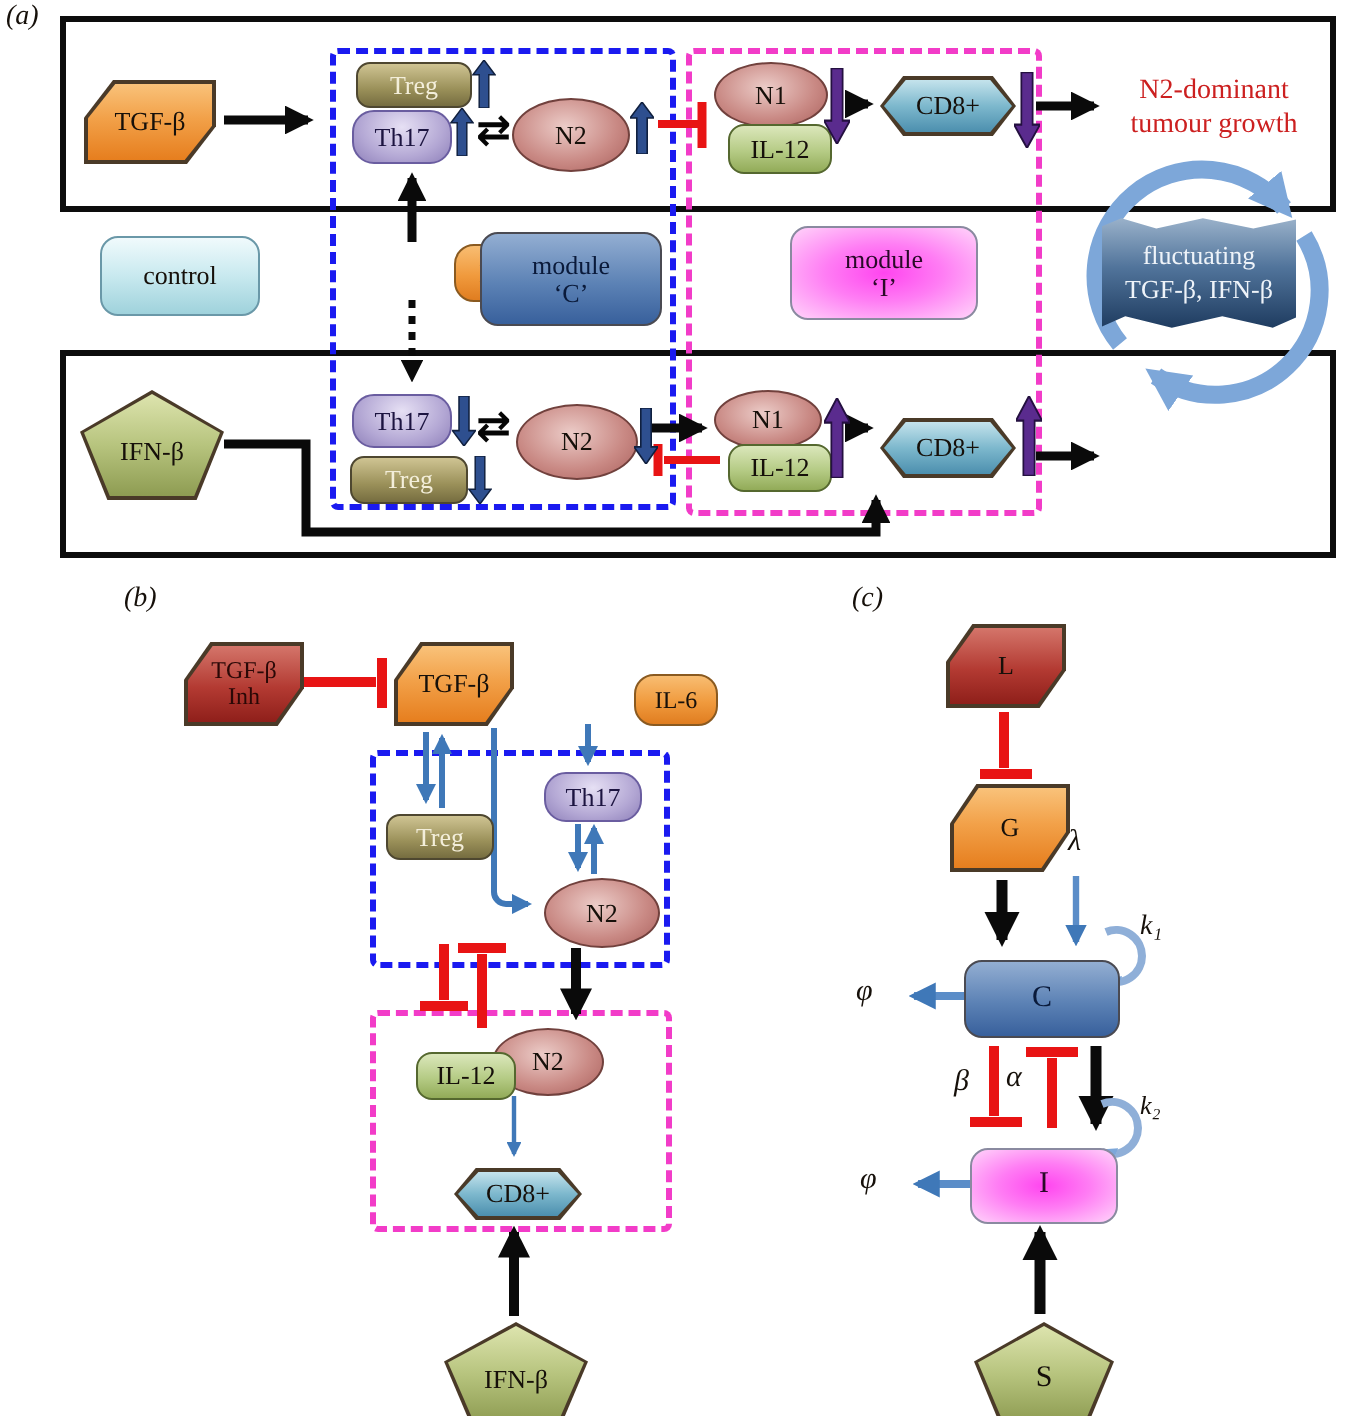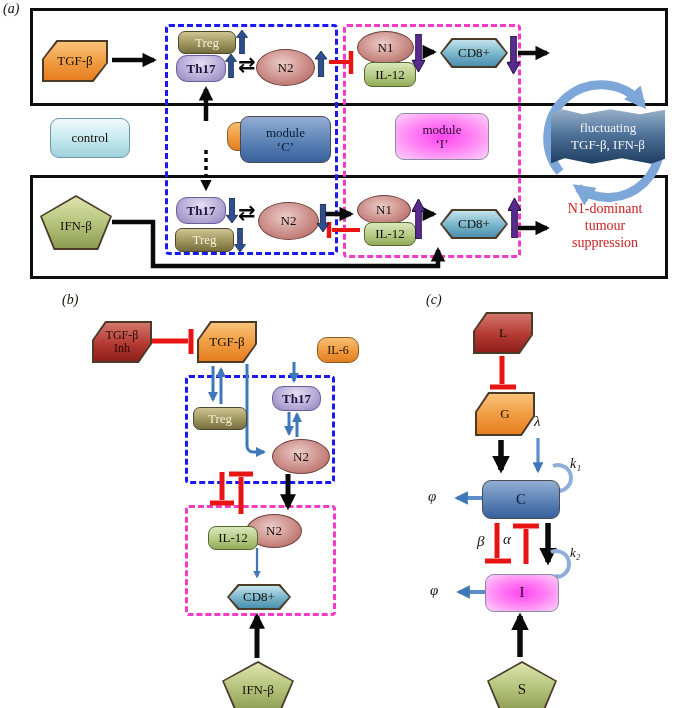--- a/index.html
+++ b/index.html
@@ -22,21 +22,21 @@
   .badge{--cp:polygon(22% 0%,100% 0%,100% 55%,78% 100%,0% 100%,0% 45%);}
   .pent{--cp:polygon(50% 0%,100% 38%,81% 100%,19% 100%,0% 38%);}
   .hex6{--cp:polygon(17% 0%,83% 0%,100% 50%,83% 100%,17% 100%,0% 50%);}
   .grad-orange{--grad:linear-gradient(180deg,#f9c27a,#f2a149 45%,#e67e1e);}
   .grad-darkred{--grad:linear-gradient(180deg,#d4756a,#b33a32 55%,#8f1f1a);}
   .grad-olive{--grad:linear-gradient(180deg,#dde4ae,#b7c47e 50%,#8e9c52);}
   .grad-cd8{--grad:linear-gradient(180deg,#c4e3ec,#7db8cd 50%,#4c8fae);}
   
   .rrect{border-radius:7px;border:1.5px solid #666;}
   .treg{background:linear-gradient(180deg,#cfc493,#9a9059 60%,#766d40);color:#f3eeda;border-color:#4e4730;}
-  .th17{background:radial-gradient(ellipse at 50% 30%,#e6e0f4,#b3a7d4 62%,#8f81ba);border-color:#6a5da0;border-radius:11px;color:#1c1440;font-weight:bold;}
+  .th17{background:radial-gradient(ellipse at 50% 30%,#e6e0f4,#b3a7d4 62%,#8f81ba);border-color:#6a5da0;border-radius:11px;color:#1c1440;}
   .cellE{border-radius:50%;background:radial-gradient(ellipse at 45% 38%,#ecccc8,#c98984 58%,#a95f5b);border:1.5px solid #71413d;}
   .il12{background:linear-gradient(180deg,#dbe7bb,#b5cb85 55%,#92ab58);border-color:#55682f;border-radius:8px;}
   .il6{background:linear-gradient(180deg,#f8bd72,#f09a3d 55%,#e07d20);border-color:#8a5a20;border-radius:10px;margin-left:42px;}
   .ctrl{background:linear-gradient(180deg,#f0fafc,#c8e9ef 50%,#9fd2dc);border-color:#6a98a8;border-radius:9px;}
   .modC{background:linear-gradient(180deg,#93aed2,#5c82b5 55%,#38609c);border-color:#4a4a52;border-radius:9px;color:#0a1a3a;}
   .modI{background:radial-gradient(ellipse at 50% 50%,#ff45ef 0%,#ff7df4 45%,#ffd4fa 100%);border-color:#8a8aa0;border-radius:9px;color:#2a0a28;}
   .banner{position:absolute;z-index:5;display:flex;flex-direction:column;align-items:center;justify-content:center;
           color:#eef3f9;font-size:13px;line-height:1.25;
           background:linear-gradient(180deg,#9db4cc,#51749b 45%,#1d3a5e);
           clip-path:polygon(0% 9%,10% 2%,28% 11%,52% 2%,78% 11%,100% 3%,100% 89%,88% 98%,62% 88%,36% 98%,12% 88%,0% 97%);}
@@ -213,36 +213,40 @@
     </div>
   <div class="node cellE" style="left:357px;top:31px;width:55px;height:31px">
       <span class="lbl">N1</span>
     </div>
   <div class="node rrect il12" style="left:364px;top:62px;width:50px;height:23px">
       <span class="lbl">IL-12</span>
     </div>
   <div class="node shape hex6 grad-cd8" style="left:440px;top:38px;width:68px;height:30px">
       <span class="lbl">CD8+</span>
     </div>
+  <div class="redtxt" style="left:552px;top:37px;width:110px">
+    <span>N2-dominant</span><br>
+    <span>tumour growth</span>
+  </div>
 
   <div class="node rrect ctrl" style="left:50px;top:118px;width:78px;height:38px">
       <span class="lbl">control</span>
     </div>
   <div class="node rrect il6" style="left:185px;top:122px;width:46px;height:27px">
       <span class="lbl">IL-6</span>
     </div>
   <div class="node rrect modC" style="left:240px;top:116px;width:89px;height:45px;flex-direction:column">
     <span class="lbl">module</span>
     <span class="lbl">‘C’</span>
   </div>
   <div class="node rrect modI" style="left:395px;top:113px;width:92px;height:45px;flex-direction:column">
     <span class="lbl">module</span>
     <span class="lbl">‘I’</span>
   </div>
-  <div class="banner" style="left:551px;top:108px;width:114px;height:57px">
+  <div class="banner" style="left:551px;top:108px;width:97px;height:57px">
     <span>fluctuating</span>
     <span>TGF-β, IFN-β</span>
   </div>
 
   <div class="node rrect th17" style="left:176px;top:197px;width:48px;height:25px">
       <span class="lbl">Th17</span>
     </div>
   <div class="node rrect treg" style="left:175px;top:228px;width:57px;height:22px">
       <span class="lbl">Treg</span>
     </div>
@@ -251,25 +255,20 @@
     </div>
   <div class="node cellE" style="left:357px;top:195px;width:52px;height:28px">
       <span class="lbl">N1</span>
     </div>
   <div class="node rrect il12" style="left:364px;top:222px;width:50px;height:22px">
       <span class="lbl">IL-12</span>
     </div>
   <div class="node shape hex6 grad-cd8" style="left:440px;top:209px;width:68px;height:30px">
       <span class="lbl">CD8+</span>
     </div>
-  <div class="redtxt" style="left:549px;top:200px;width:112px">
-    <span>N1-dominant</span><br>
-    <span>tumour</span><br>
-    <span>suppression</span>
-  </div>
 
   <div class="ba" style="left:236px;top:30px">
       <svg width="12" height="24" viewBox="0 0 12 26">
         <path d="M6 0 L12 8 H8.6 V26 H3.4 V8 H0 Z" fill="#2e4f8f" stroke="#10203f" stroke-width="0.8"></path>
       </svg>
     </div>
   <div class="ba" style="left:225px;top:54px">
       <svg width="12" height="24" viewBox="0 0 12 26">
         <path d="M6 0 L12 8 H8.6 V26 H3.4 V8 H0 Z" fill="#2e4f8f" stroke="#10203f" stroke-width="0.8"></path>
       </svg>

